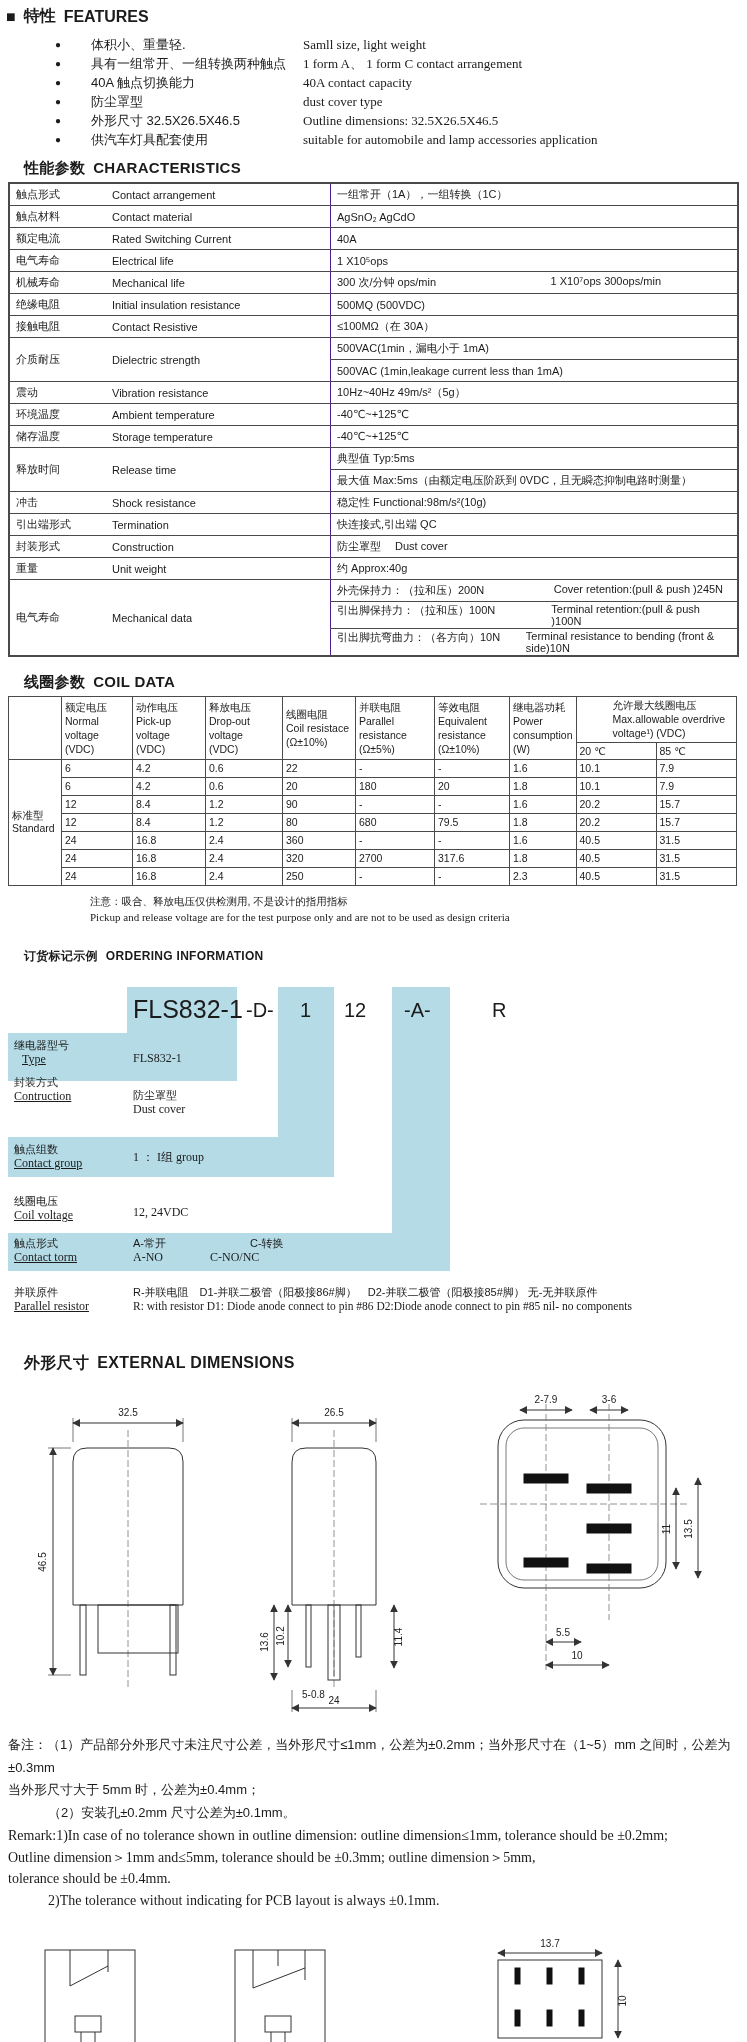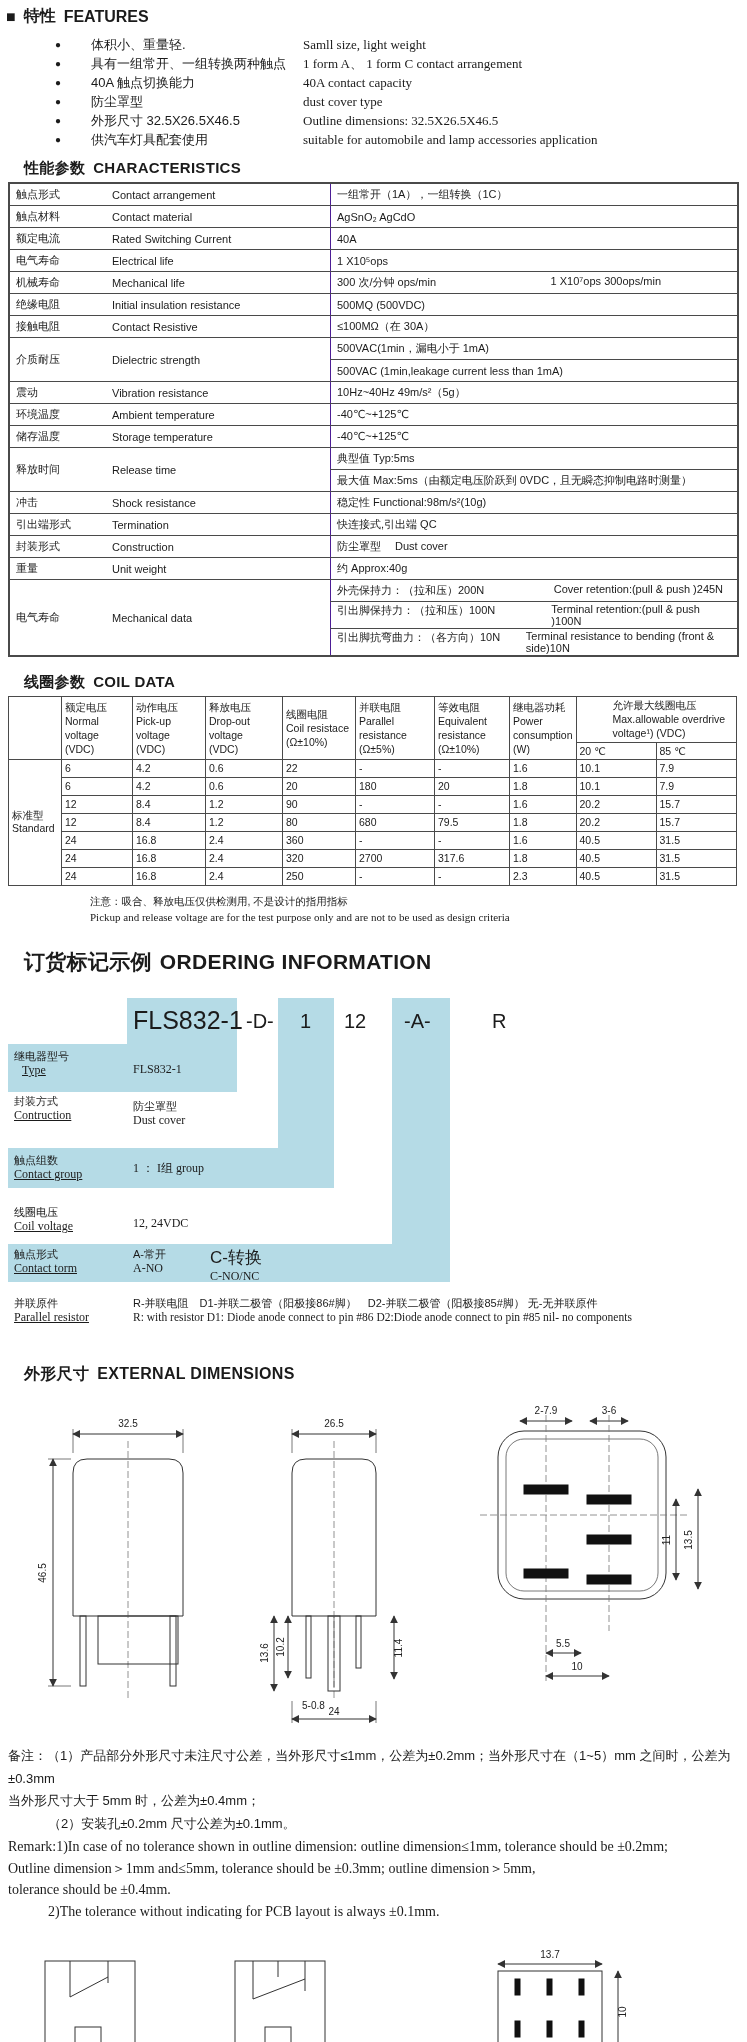--- a/index.html
+++ b/index.html
@@ -352,21 +352,21 @@
         <td>40.5</td>
         <td>31.5</td>
       </tr>
   </tbody>
 </table>
 <div class="coil-note">
   <div>注意：吸合、释放电压仅供检测用, 不是设计的指用指标</div>
   <div class="serif" style="font-size:11px;">Pickup and release voltage are for the test purpose only and are not to be used as design criteria</div>
 </div>
 
-<div class="sec-title" style="margin-top:22px;font-size:21px;">
+<div class="sec-title" style="margin-top:22px;font-size:12px;">
   <span>订货标记示例</span><span class="en">ORDERING INFORMATION</span>
 </div>
 <div class="order-wrap">
   <div class="ob" style="left:127px;top:0;width:110px;height:46px;"></div>
   <div class="ob" style="left:278px;top:0;width:56px;height:190px;"></div>
   <div class="ob" style="left:392px;top:0;width:58px;height:284px;"></div>
   <div class="ob" style="left:8px;top:46px;width:229px;height:48px;"></div>
   <div class="ob" style="left:8px;top:150px;width:326px;height:40px;"></div>
   <div class="ob" style="left:8px;top:246px;width:442px;height:38px;"></div>
 
@@ -376,21 +376,21 @@
   <span class="code" style="left:344px;top:12px;font-size:20px;">12</span>
   <span class="code" style="left:404px;top:12px;font-size:20px;">-A-</span>
   <span class="code" style="left:492px;top:12px;font-size:20px;">R</span>
 
   <div class="olabel" style="left:14px;top:51px;">
     <div>继电器型号</div>
     <div class="en serif" style="padding-left:8px;">Type</div>
   </div>
   <div class="oval serif" style="left:133px;top:64px;">FLS832-1</div>
 
-  <div class="olabel" style="left:14px;top:96px;">
+  <div class="olabel" style="left:14px;top:88px;">
     <div>封装方式</div>
     <div class="en serif">Contruction</div>
   </div>
   <div class="oval" style="left:133px;top:101px;">
     <div style="font-size:11px;">防尘罩型</div>
     <div class="serif">Dust cover</div>
   </div>
 
   <div class="olabel" style="left:14px;top:155px;">
     <div>触点组数</div>
@@ -406,21 +406,21 @@
 
   <div class="olabel" style="left:14px;top:249px;">
     <div>触点形式</div>
     <div class="en serif">Contact torm</div>
   </div>
   <div class="oval" style="left:133px;top:249px;">
     <div style="font-size:11px;">A-常开</div>
     <div class="serif">A-NO</div>
   </div>
   <div class="oval" style="left:210px;top:249px;">
-    <div style="font-size:17px;">C-转换</div>
+    <div style="font-size:11px;margin-left:40px;">C-转换</div>
     <div class="serif">C-NO/NC</div>
   </div>
 
   <div class="olabel" style="left:14px;top:298px;">
     <div>并联原件</div>
     <div class="en serif">Parallel resistor</div>
   </div>
   <div class="oval" style="left:133px;top:298px;width:606px;">
     <div style="font-size:11px;">R-并联电阻　D1-并联二极管（阳极接86#脚）　D2-并联二极管（阳极接85#脚） 无-无并联原件</div>
     <div class="serif" style="font-size:11.5px;">R: with resistor D1: Diode anode connect to pin #86 D2:Diode anode connect to pin #85 nil- no components</div>

